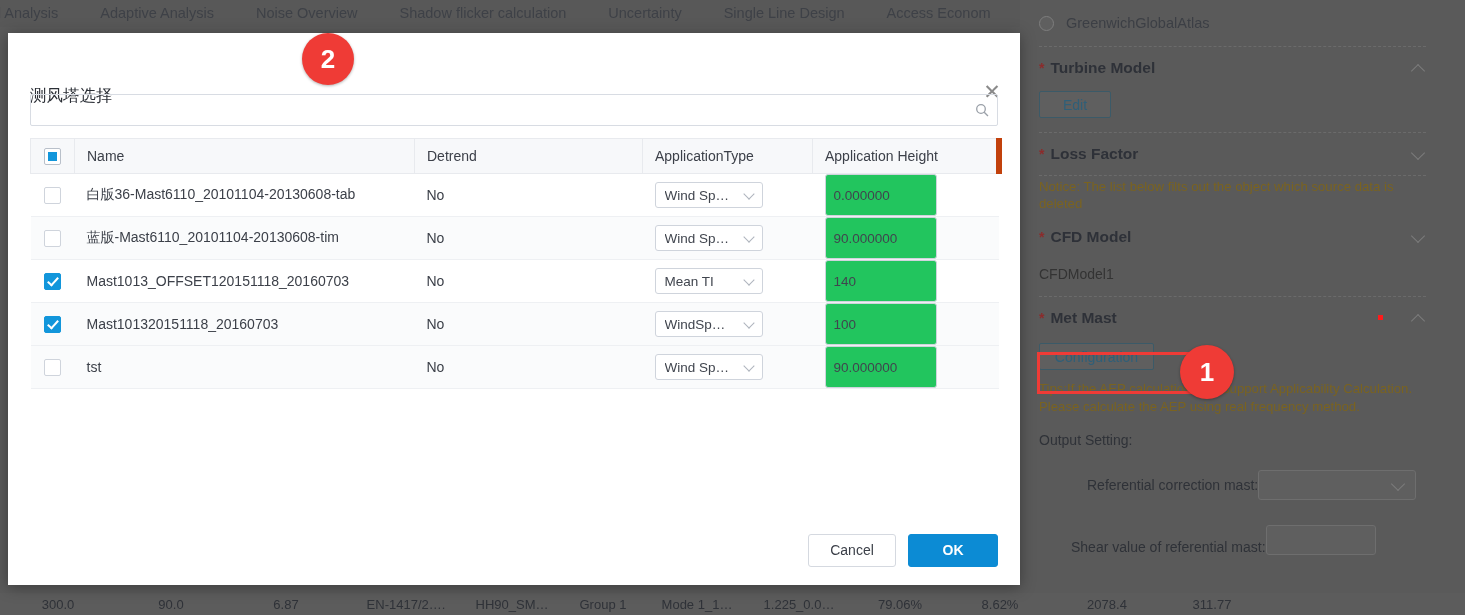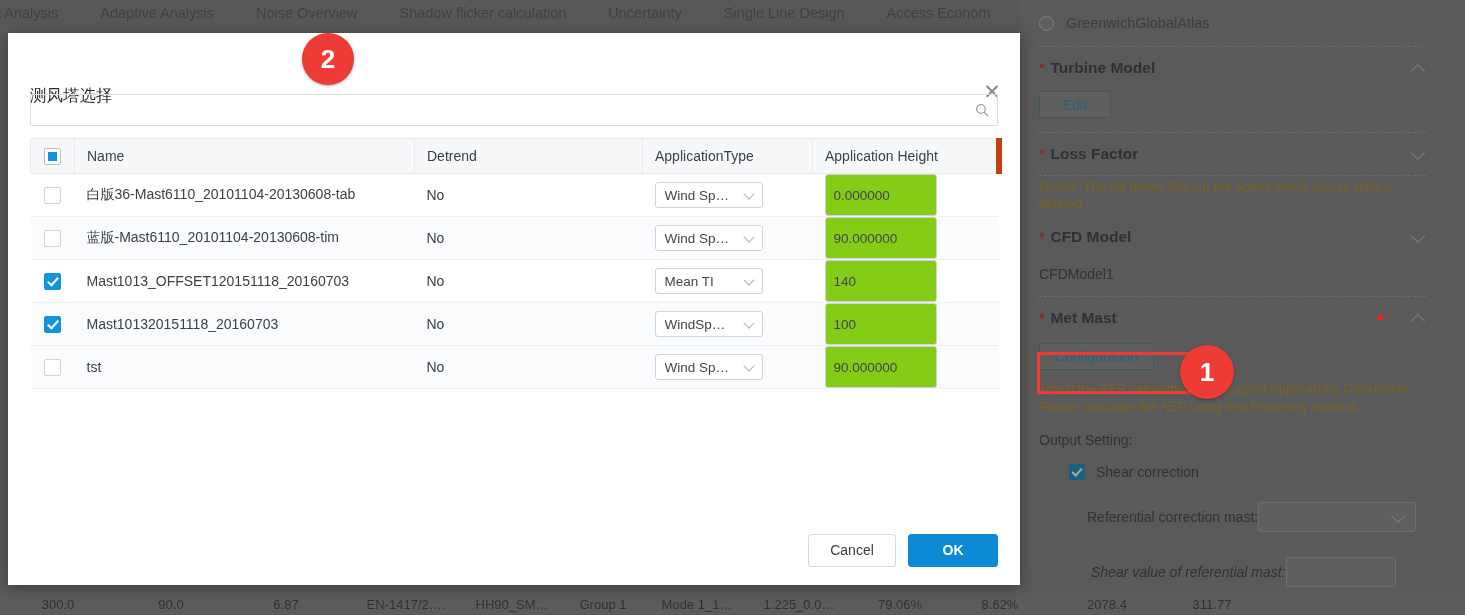--- a/index.html
+++ b/index.html
@@ -292,21 +292,21 @@
     left: 1px; top: 1px;
     width: 7px; height: 7px;
     border-right: 1.4px solid #aeb4bd;
     border-bottom: 1.4px solid #aeb4bd;
     transform: rotate(45deg);
   }
   .numinput {
     width: 112px; height: 42px;
     border: 1px solid #cfd4dc;
     border-radius: 3px;
-    background: #84cc16;
+    background: #22c55e;
     font-size: 13.5px; color: #40454e;
     padding: 16px 8px;
     outline: none;
     font-family: "Liberation Sans", sans-serif;
   }
 
   .modal-footer {
     position: absolute; left: 0; right: 0; bottom: 0;
     height: 70px;
     display: flex; align-items: center; justify-content: flex-end;
@@ -418,33 +418,29 @@
     </div>
 
     <div style="padding:4px 0 2px 0;">
       <span class="rp-btn wide">Configuration</span>
     </div>
 
     <div class="rp-tip">Tips:If the AEP calculation is to support Applicability Calculation. Please calculate the AEP using real frequency method.</div>
 
     <div class="rp-label" style="margin-top:16px;">Output Setting:</div>
 
-    <div style="display:flex;align-items:center;gap:11px;margin-top:16px;margin-left:30px;">
-      <span class="cb-checked"></span>
-      <span class="rp-label">Shear correction</span>
-    </div>
 
     <div style="display:flex;align-items:center;margin-top:22px;margin-left:48px;">
       <span class="rp-label">Referential correction mast:</span>
       <span class="rp-select">
         <span class="chev down"></span>
       </span>
     </div>
 
-    <div style="display:flex;align-items:center;margin-top:25px;margin-left:52px;font-style:italic;">
+    <div style="display:flex;align-items:flex-end;margin-top:25px;margin-left:32px;">
       <span class="rp-label">Shear value of referential mast:</span>
       <span class="rp-input"></span>
     </div>
 
     <span class="red-dot"></span>
   </div>
 
   <div class="bottomstrip">
     <span class="cell" style="width:116px;">300.0</span>
     <span class="cell" style="width:110px;">90.0</span>

